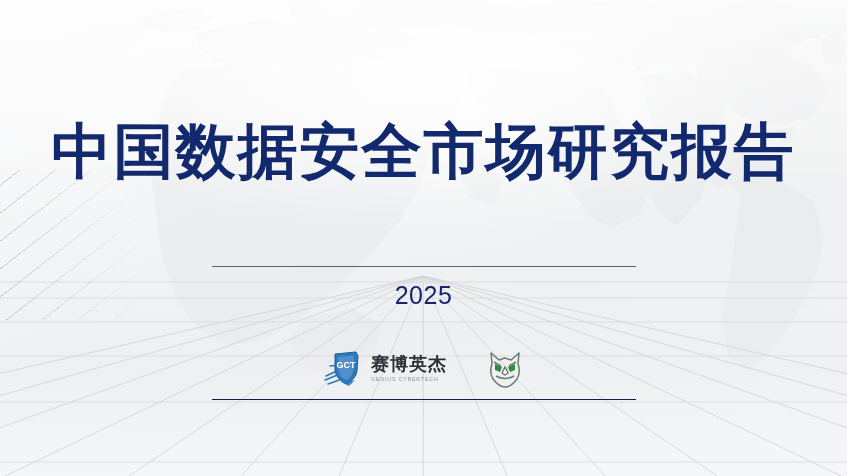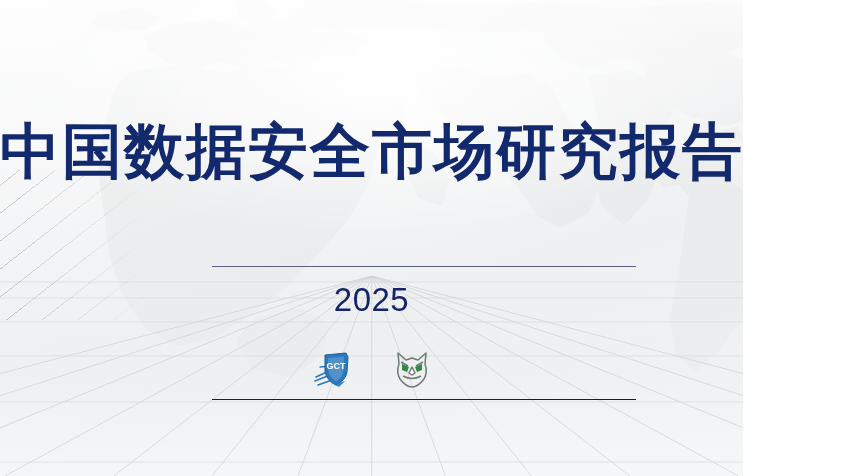--- a/index.html
+++ b/index.html
@@ -6,21 +6,21 @@
     margin: 0;
     padding: 0;
     background: #ffffff;
   }
   body {
     font-family: "Liberation Sans", sans-serif;
   }
 
   #slide {
     position: relative;
-    width: 743px;
+    width: 847px;
     height: 476px;
     overflow: hidden;
     background: linear-gradient(160deg, #fafafb 0%, #f3f4f5 35%, #eeeff0 62%, #f4f5f6 100%);
   }
 
   
   .bg-layer {
     position: absolute;
     inset: 0;
     pointer-events: none;
@@ -115,35 +115,35 @@
   .rule-bottom {
     top: 399px;
     border-top: 1.8px solid #141c4e;
   }
 
   .year {
     position: absolute;
     top: 283px;
     left: 0;
     right: 0;
-    font-size: 33px;
+    font-size: 25px;
     line-height: 1;
     color: #16256b;
     letter-spacing: 0.5px;
   }
 
   
   .logo-row {
     position: absolute;
     top: 348px;
     left: 0;
     right: 0;
     display: flex;
     justify-content: center;
-    align-items: center;
+    align-items: flex-start;
     gap: 40px;
   }
   .logo {
     display: flex;
     align-items: center;
     gap: 7px;
   }
   .logo-mark { flex: 0 0 auto; display: block; }
   .logo-text {
     display: flex;
@@ -268,20 +268,24 @@
 
               <path d="M10 5 L31 3 L33 7 L32 22 Q31 30 21 35 Q11 30 10 21 Z" fill="#2c78bd" stroke="#1f5f9c" stroke-width="1"></path>
               <path d="M13 8 L29 6.5 L28.4 21 Q27.6 27.5 21 31.4 Q14.4 27.5 13.6 21 Z" fill="#ffffff" opacity="0.18"></path>
 
               <text x="21" y="19" font-family="'Liberation Sans', sans-serif" font-size="9" font-weight="bold" fill="#ffffff" text-anchor="middle">GCT</text>
 
               <path d="M16 33 L24 37 L30 31 L22 33 Z" fill="#2c78bd" opacity="0.9"></path>
             </g>
           </svg>
         </span>
+        <span class="logo-text">
+          <span class="logo-cn">赛博英杰</span>
+          <span class="logo-en">GENIUS CYBERTECH</span>
+        </span>
       </div>
 
       <div class="logo logo-owl">
         <span class="logo-mark">
           <svg width="36" height="40" viewBox="0 0 36 40" aria-hidden="true">
             <g fill="none" stroke="#6f7a72" stroke-width="1.5" stroke-linejoin="round">
 
               <path d="M4 5 L12 12 L18 10 L24 12 L32 5 L31 16 Q34 24 30 31 Q24 39 18 39 Q12 39 6 31 Q2 24 5 16 Z"></path>
 
               <path d="M7 14 L14 18 M29 14 L22 18"></path>

